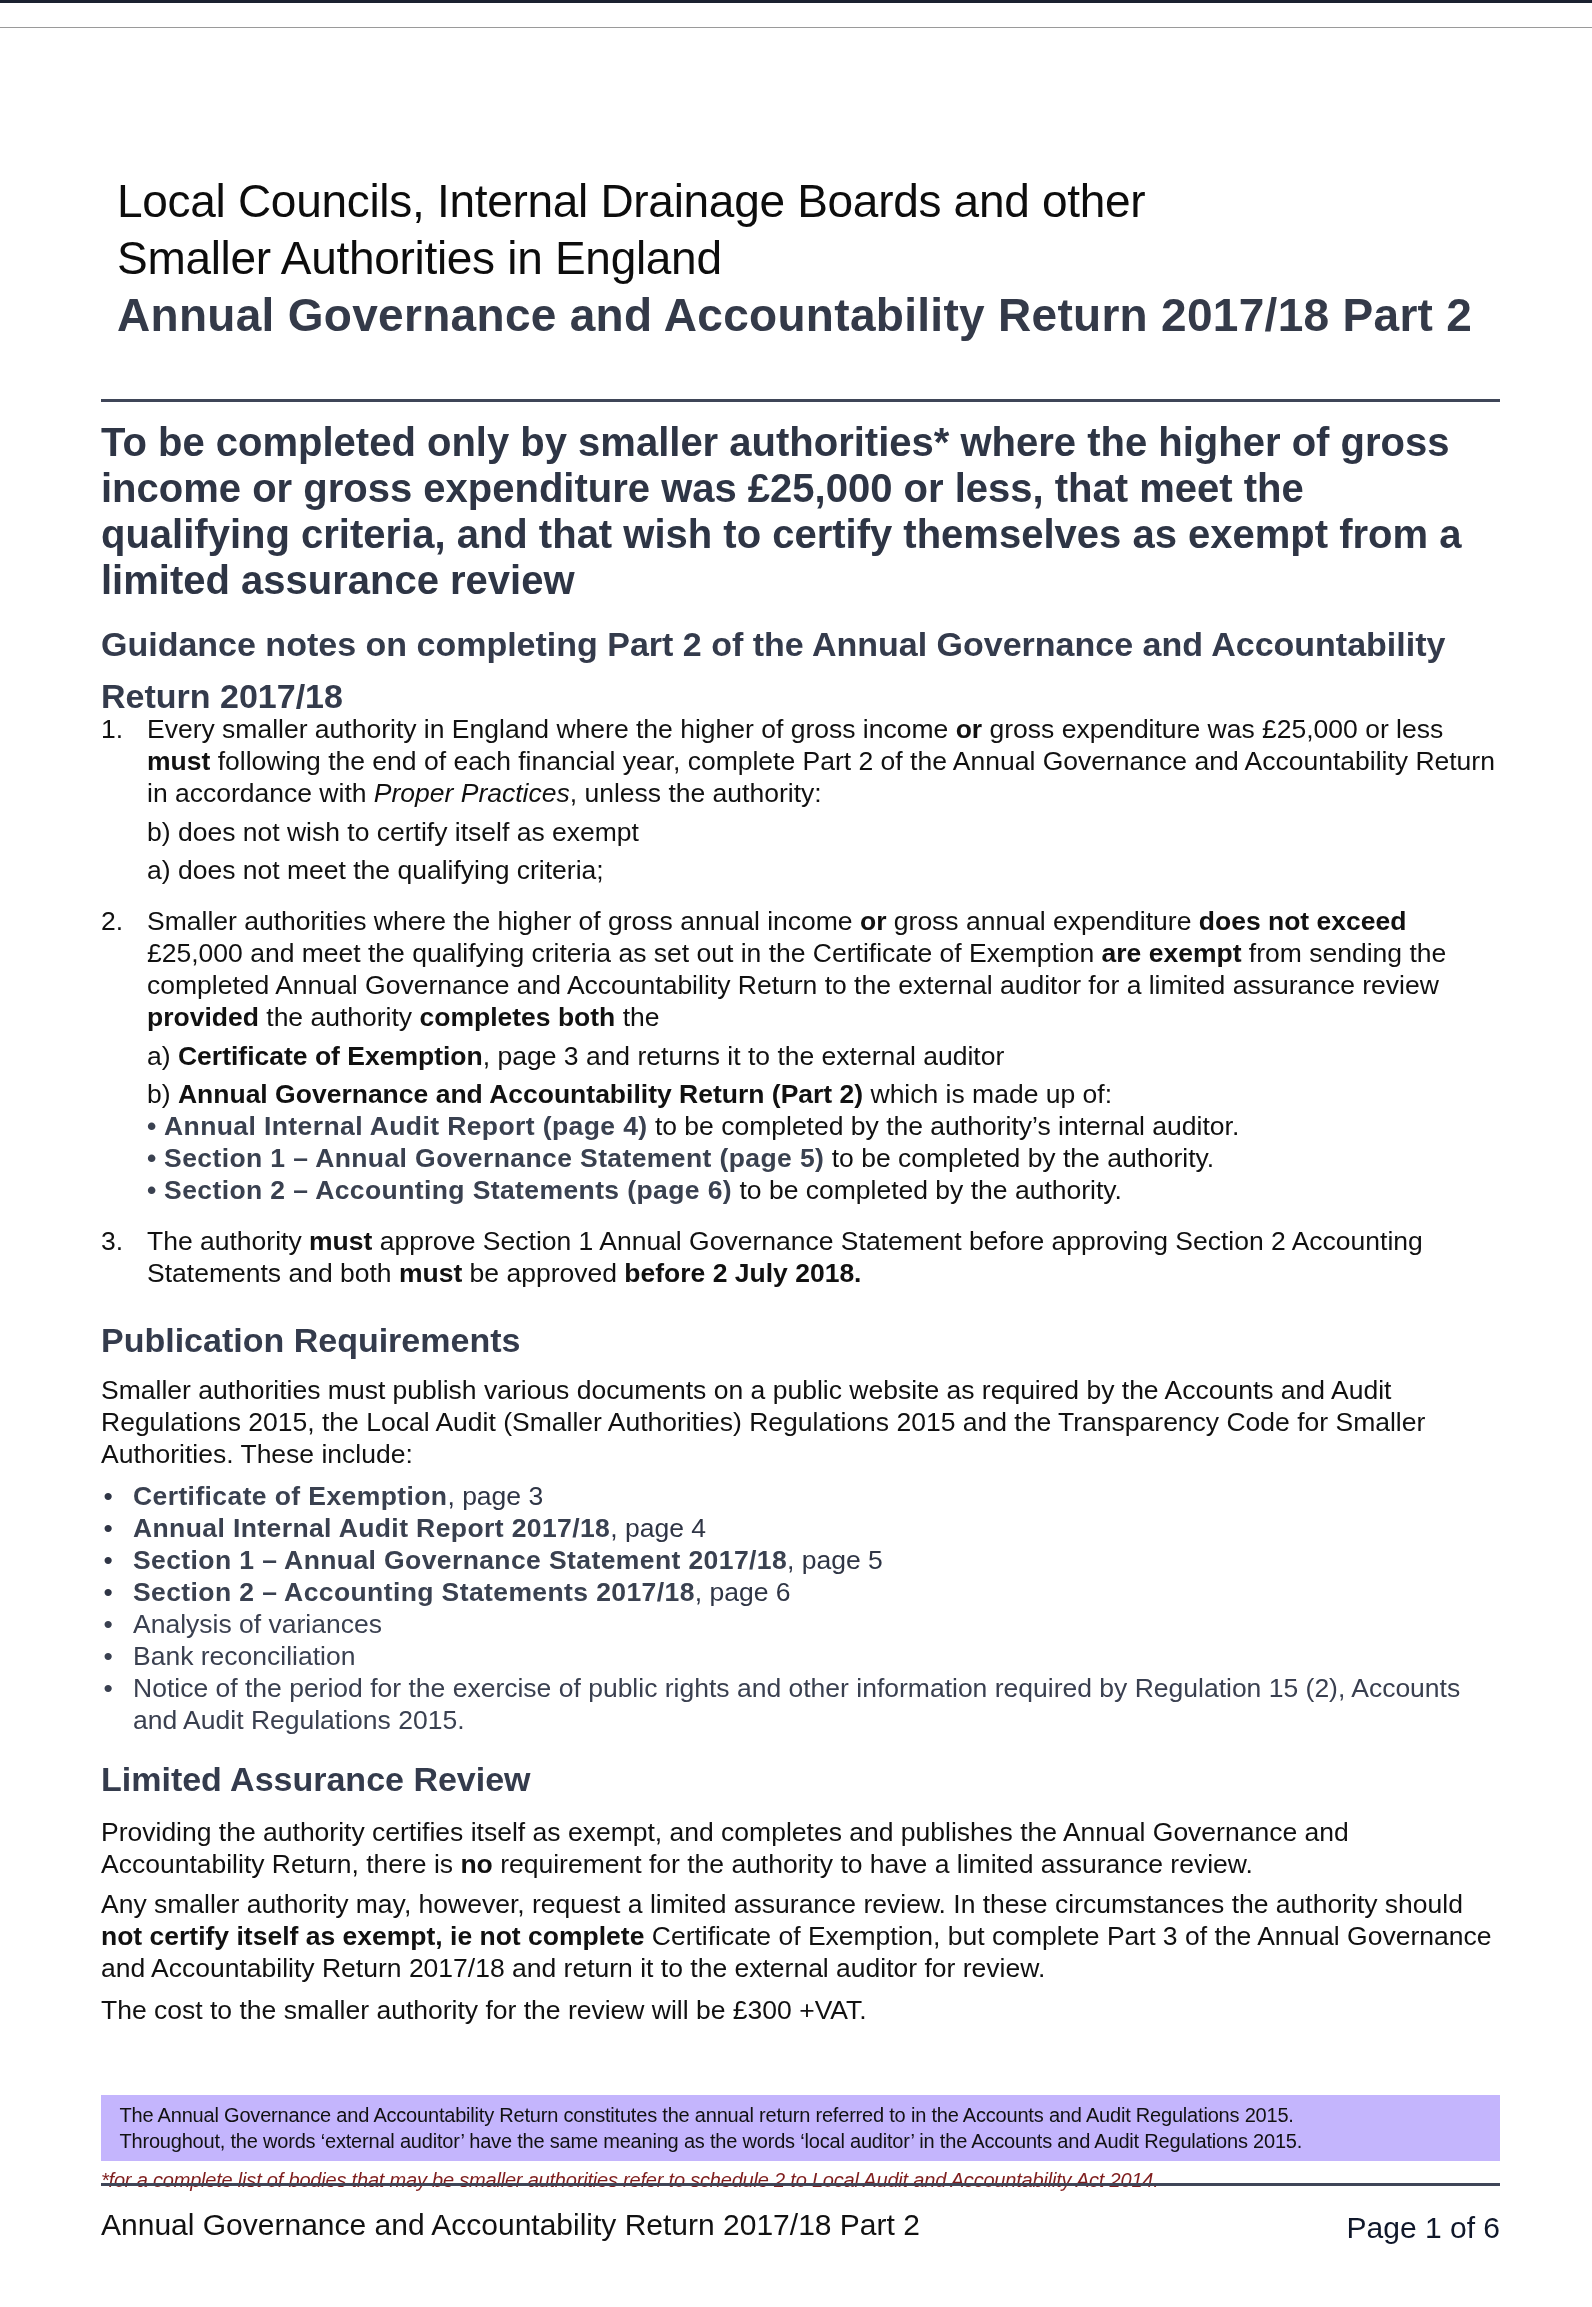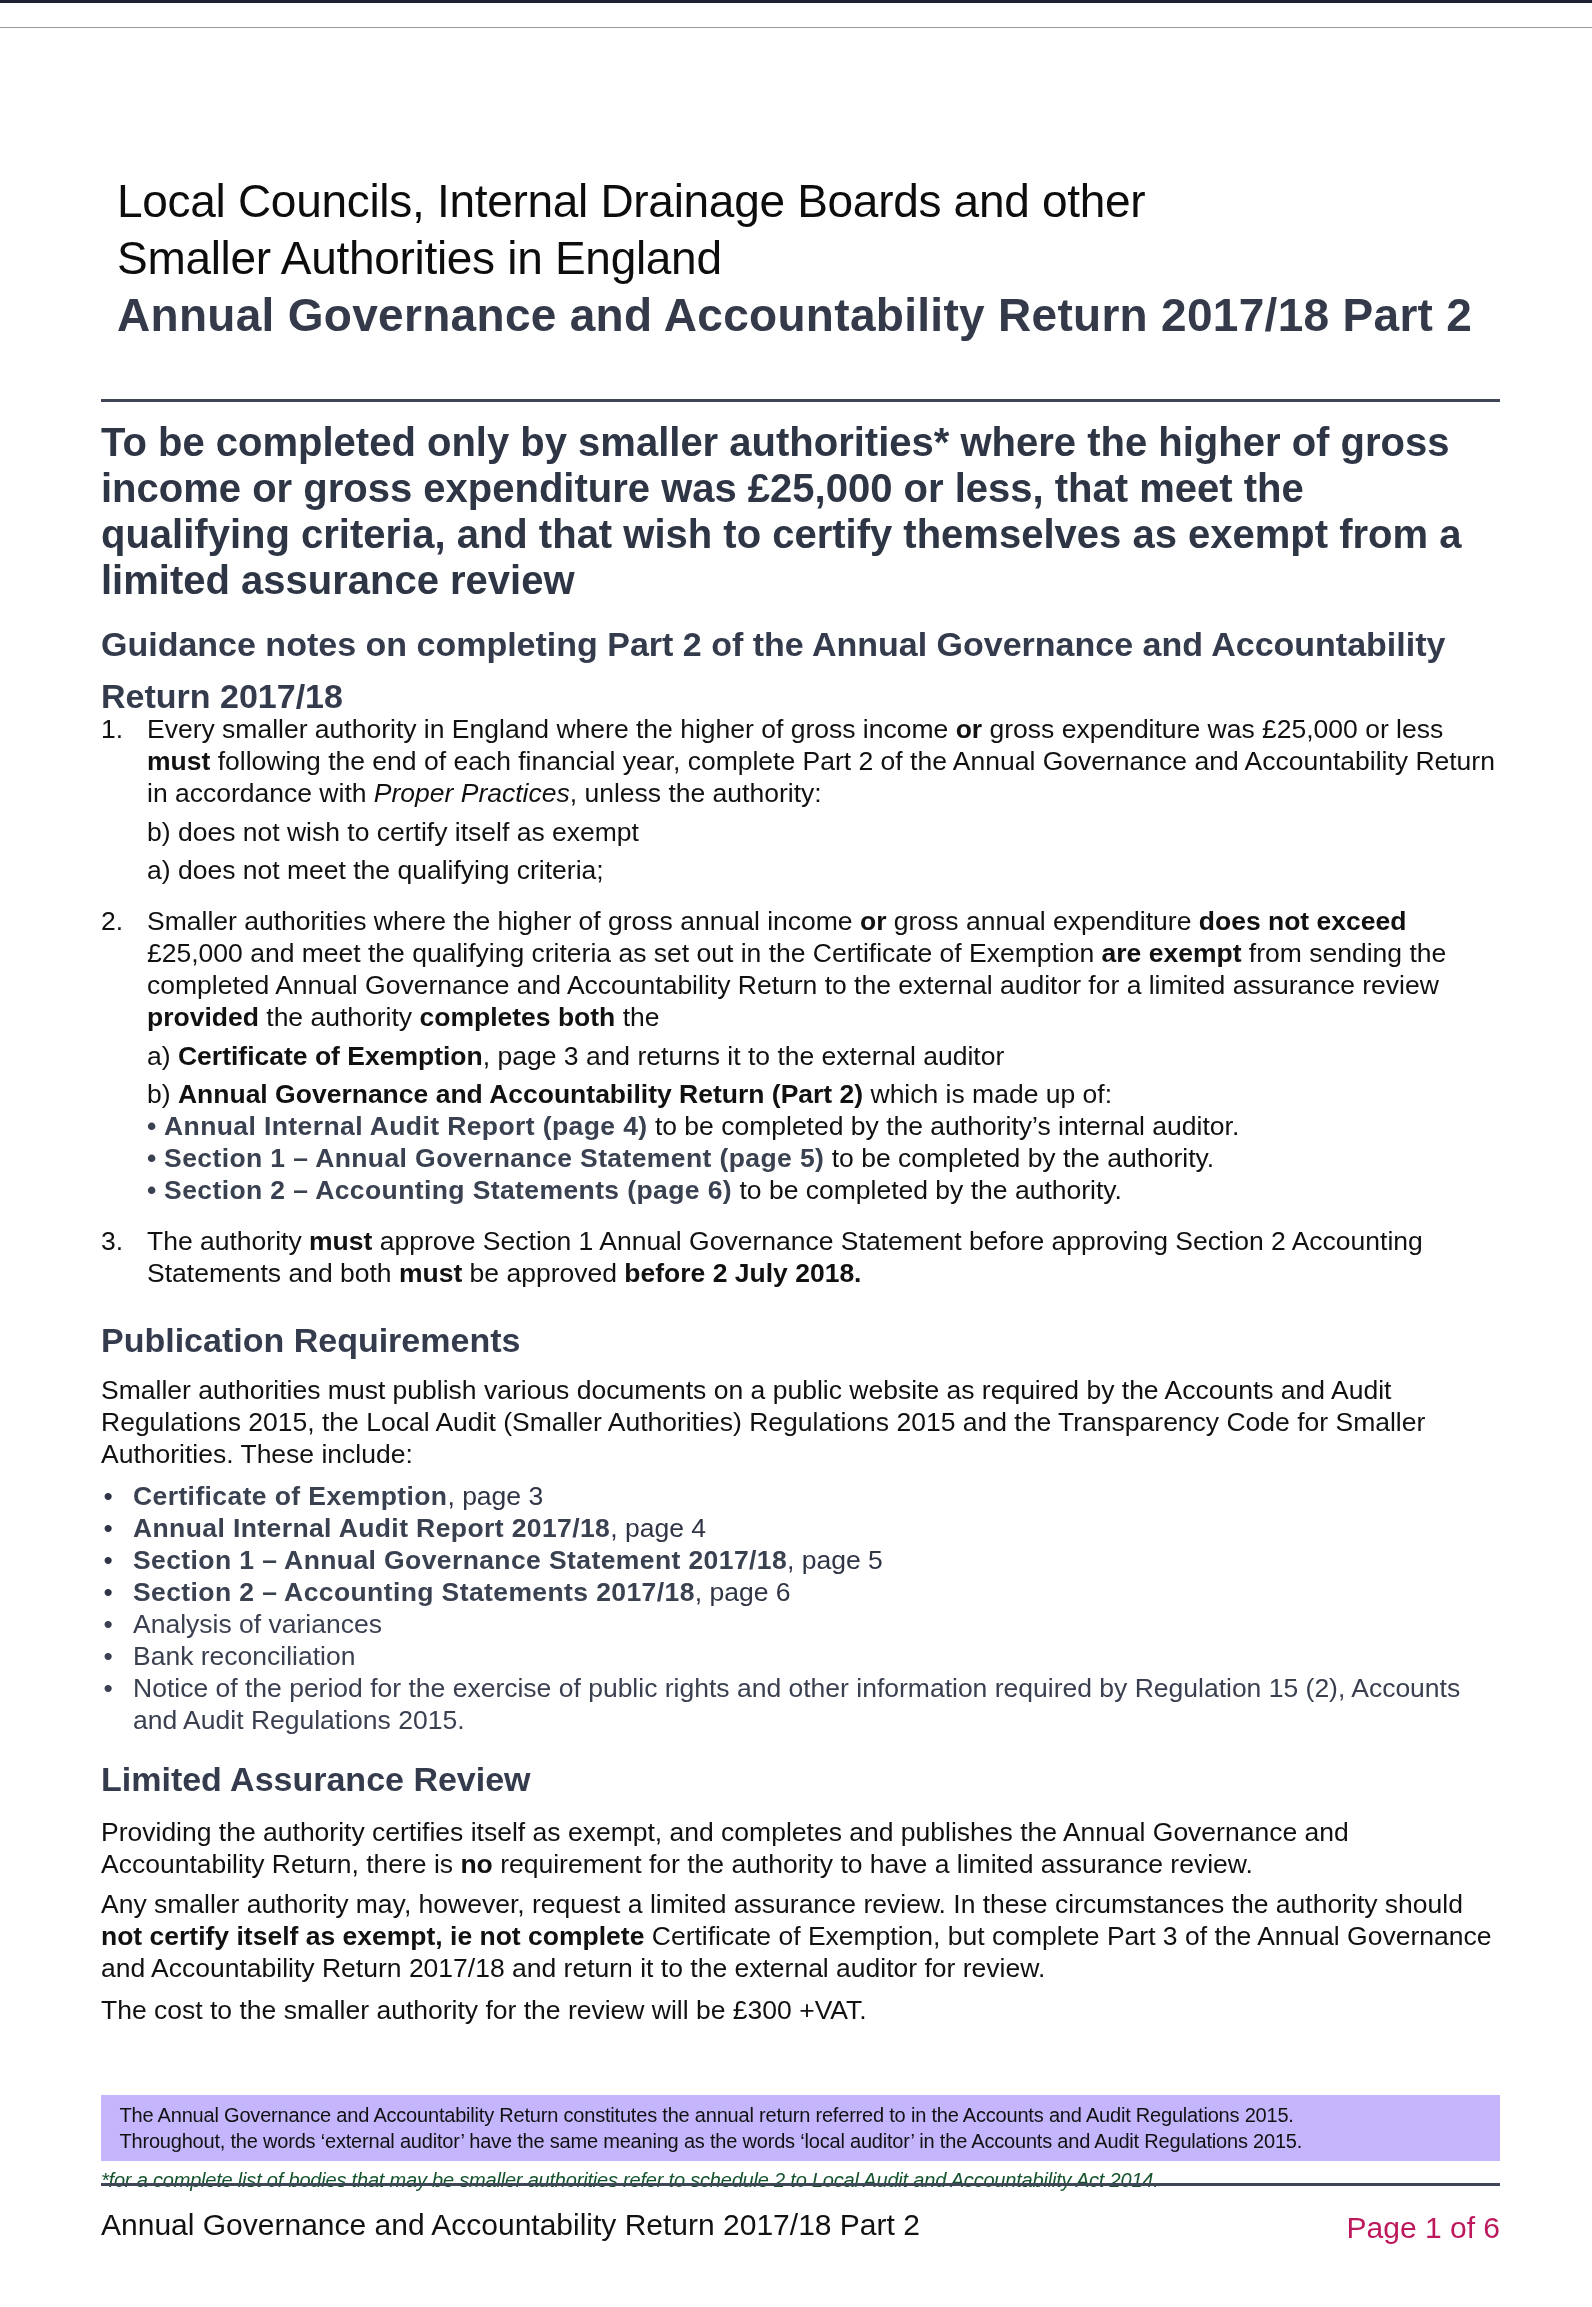--- a/index.html
+++ b/index.html
@@ -45,24 +45,24 @@
 
   #lar-heading { top: 1759px; }
   .lar-para { position: absolute; left: 0; width: 1399px; }
   #lar-p1 { top: 1816px; }
   #lar-p2 { top: 1888px; }
   #lar-p3 { top: 1994px; }
 
   #note-box { position: absolute; left: 0; top: 2095px; width: 1399px; height: 66px;
     background: #c4b5fd; box-sizing: border-box; padding: 6.6px 18.5px; }
   #note-box .note-line { font-size: 20px; line-height: 26.5px; color: #111; letter-spacing: -0.2px; }
-  #footnote { position: absolute; left: 0; top: 2168px; font-size: 20px; line-height: 24px; font-style: italic; color: #14532d; letter-spacing: -0.2px; }
+  #footnote { position: absolute; left: 0; top: 2168px; font-size: 20px; line-height: 24px; font-style: italic; color: #7f1d1d; letter-spacing: -0.2px; }
 
   #footer-title { position: absolute; left: 0; top: 2206px; font-size: 30px; line-height: 37px; color: #111; }
-  #footer-page { position: absolute; right: 0; top: 2209px; font-size: 30px; line-height: 37px; color: #be185d; }
+  #footer-page { position: absolute; right: 0; top: 2209px; font-size: 30px; line-height: 37px; color: #0f172a; }
   b { font-weight: bold; }
   i { }
 </style>
 </head>
 <body>
 
 <div class="scan-top"></div>
 <div class="scan-line"></div>
 
 <div class="page">

